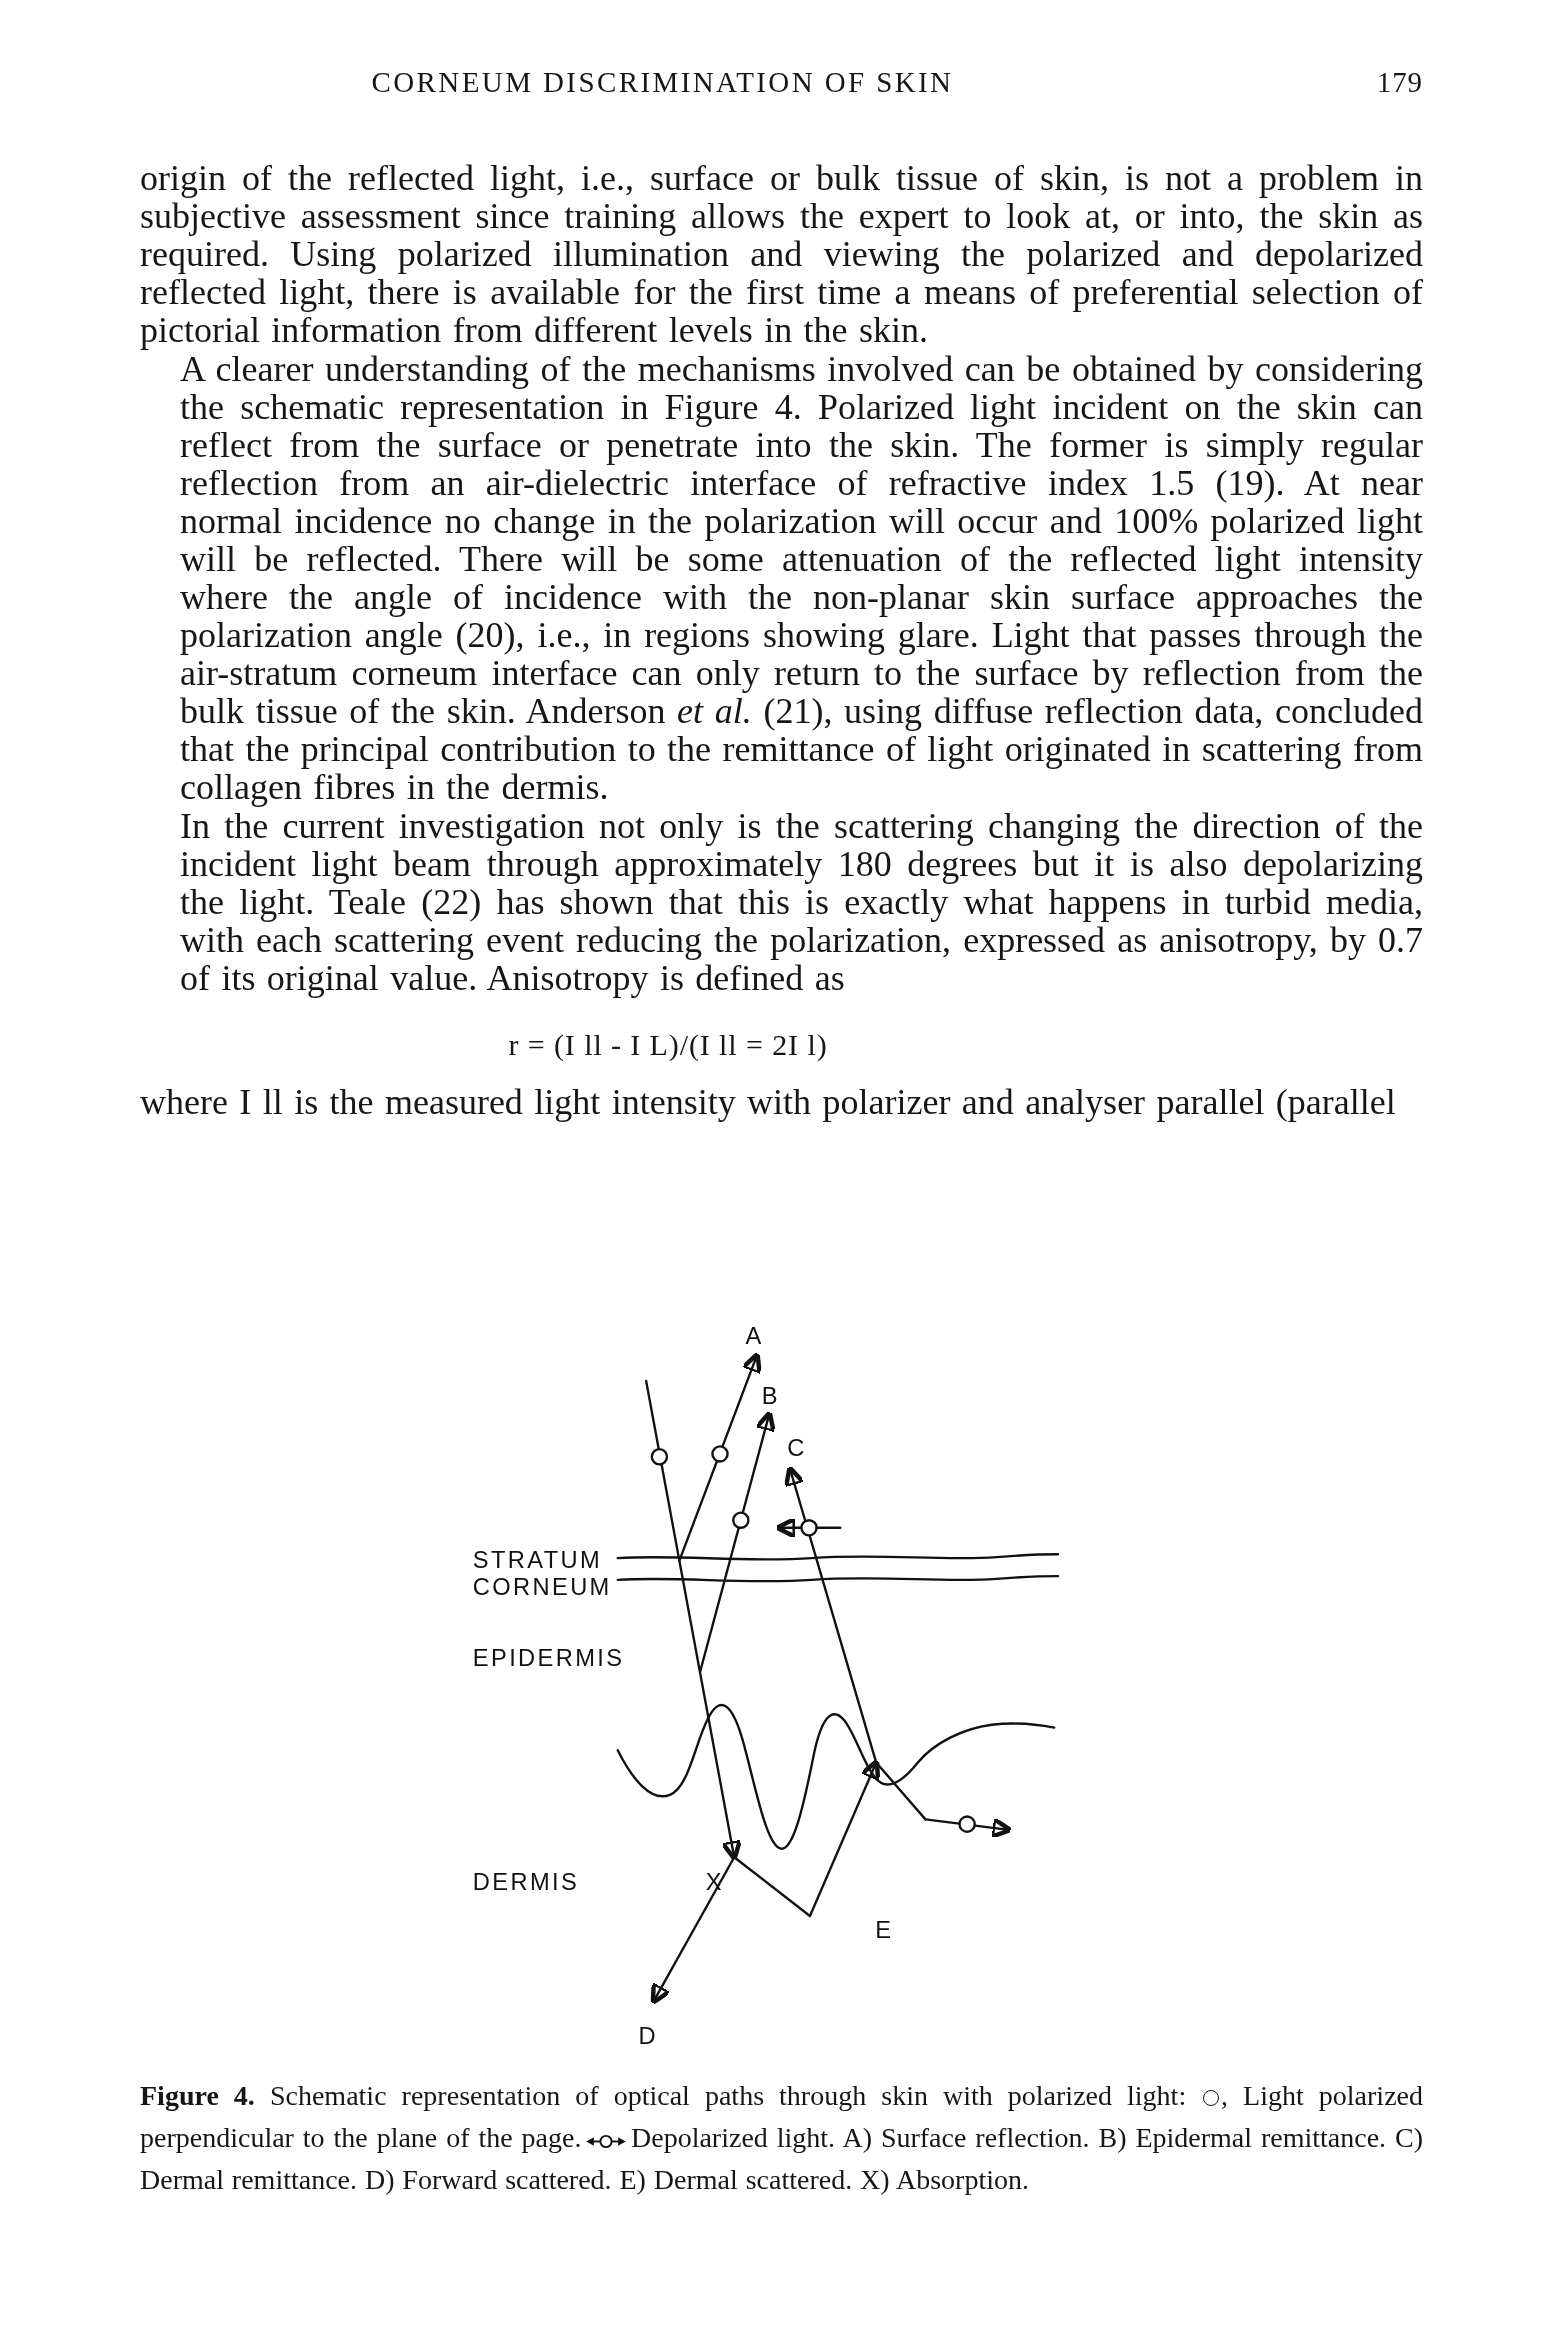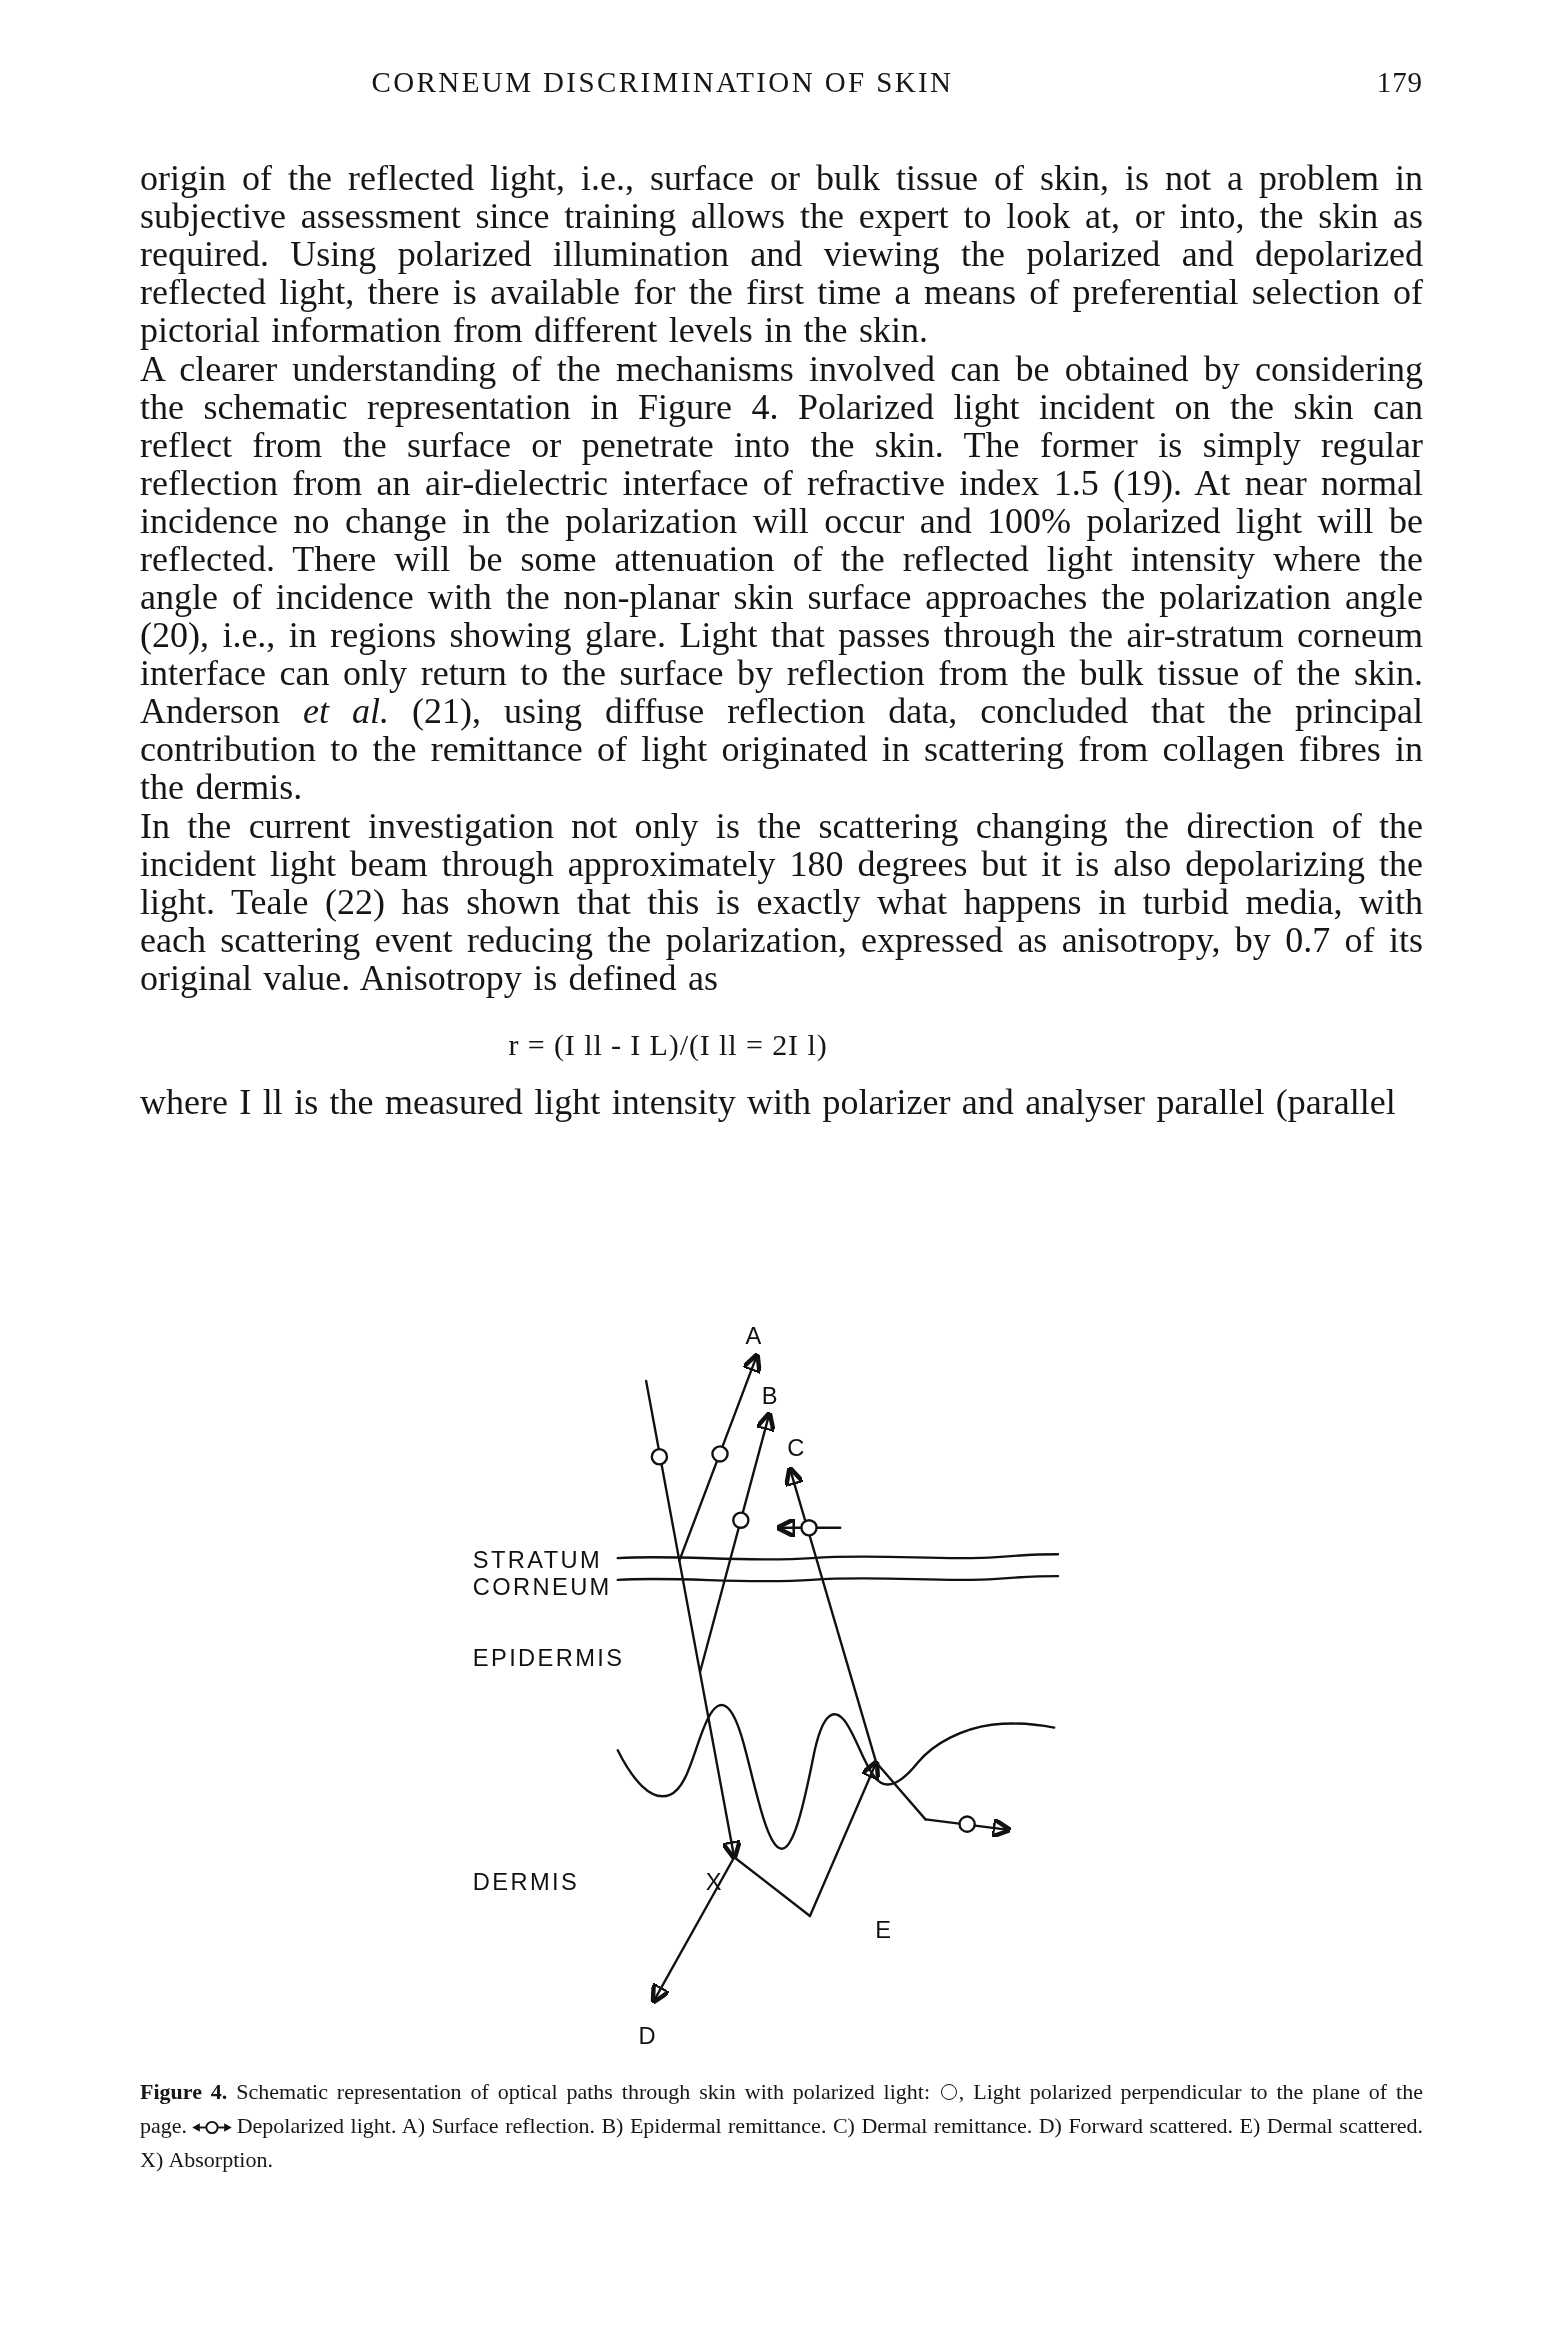--- a/index.html
+++ b/index.html
@@ -17,42 +17,42 @@
     font-size:29px; letter-spacing:2.4px;
   }
   .running-head .page-num {
     position:absolute; right:0; top:0; font-size:29px; letter-spacing:0.9px;
   }
 
   p.body-text {
     font-size:36px; line-height:38px; margin:0;
     text-align:justify; word-spacing:2.4px;
   }
-  p.body-text + p.body-text { margin-top:0.9px; }
+  p.body-text + p.body-text { margin-top:0.9px;margin-left:40px; }
   p.body-text i { font-style:italic; }
 
   .equation {
     text-align:center; font-size:30px; margin:31px 0 21px 0;
     padding-right:227px; letter-spacing:0.9px;
   }
 
   .figure-wrap { margin:189px 0 0 312px; width:625px; }
 
   svg.diagram text {
     font-family:"Liberation Sans","DejaVu Sans",sans-serif;
     font-size:25px; letter-spacing:2.5px; fill:#111; stroke:none;
   }
   svg.diagram line, svg.diagram path, svg.diagram polyline {
     stroke:#111; stroke-width:2.5; fill:none;
     stroke-linecap:round;
   }
   svg.diagram circle { stroke:#111; stroke-width:2.5; fill:#ffffff; }
 
   .caption {
-    font-size:22px; line-height:34px; text-align:justify;
+    font-size:28px; line-height:42px; text-align:justify;
     margin:13.2px 0 0 0; word-spacing:0.9px;
   }
   .caption b { font-weight:bold; }
 
   .circle-icon {
     display:inline-block; width:14px; height:14px;
     border:1.9px solid #111; border-radius:50%;
     vertical-align:-0.9px; margin:0 1.9px;
   }
   .depol-icon { vertical-align:-1.9px; margin:0 2.8px; }

